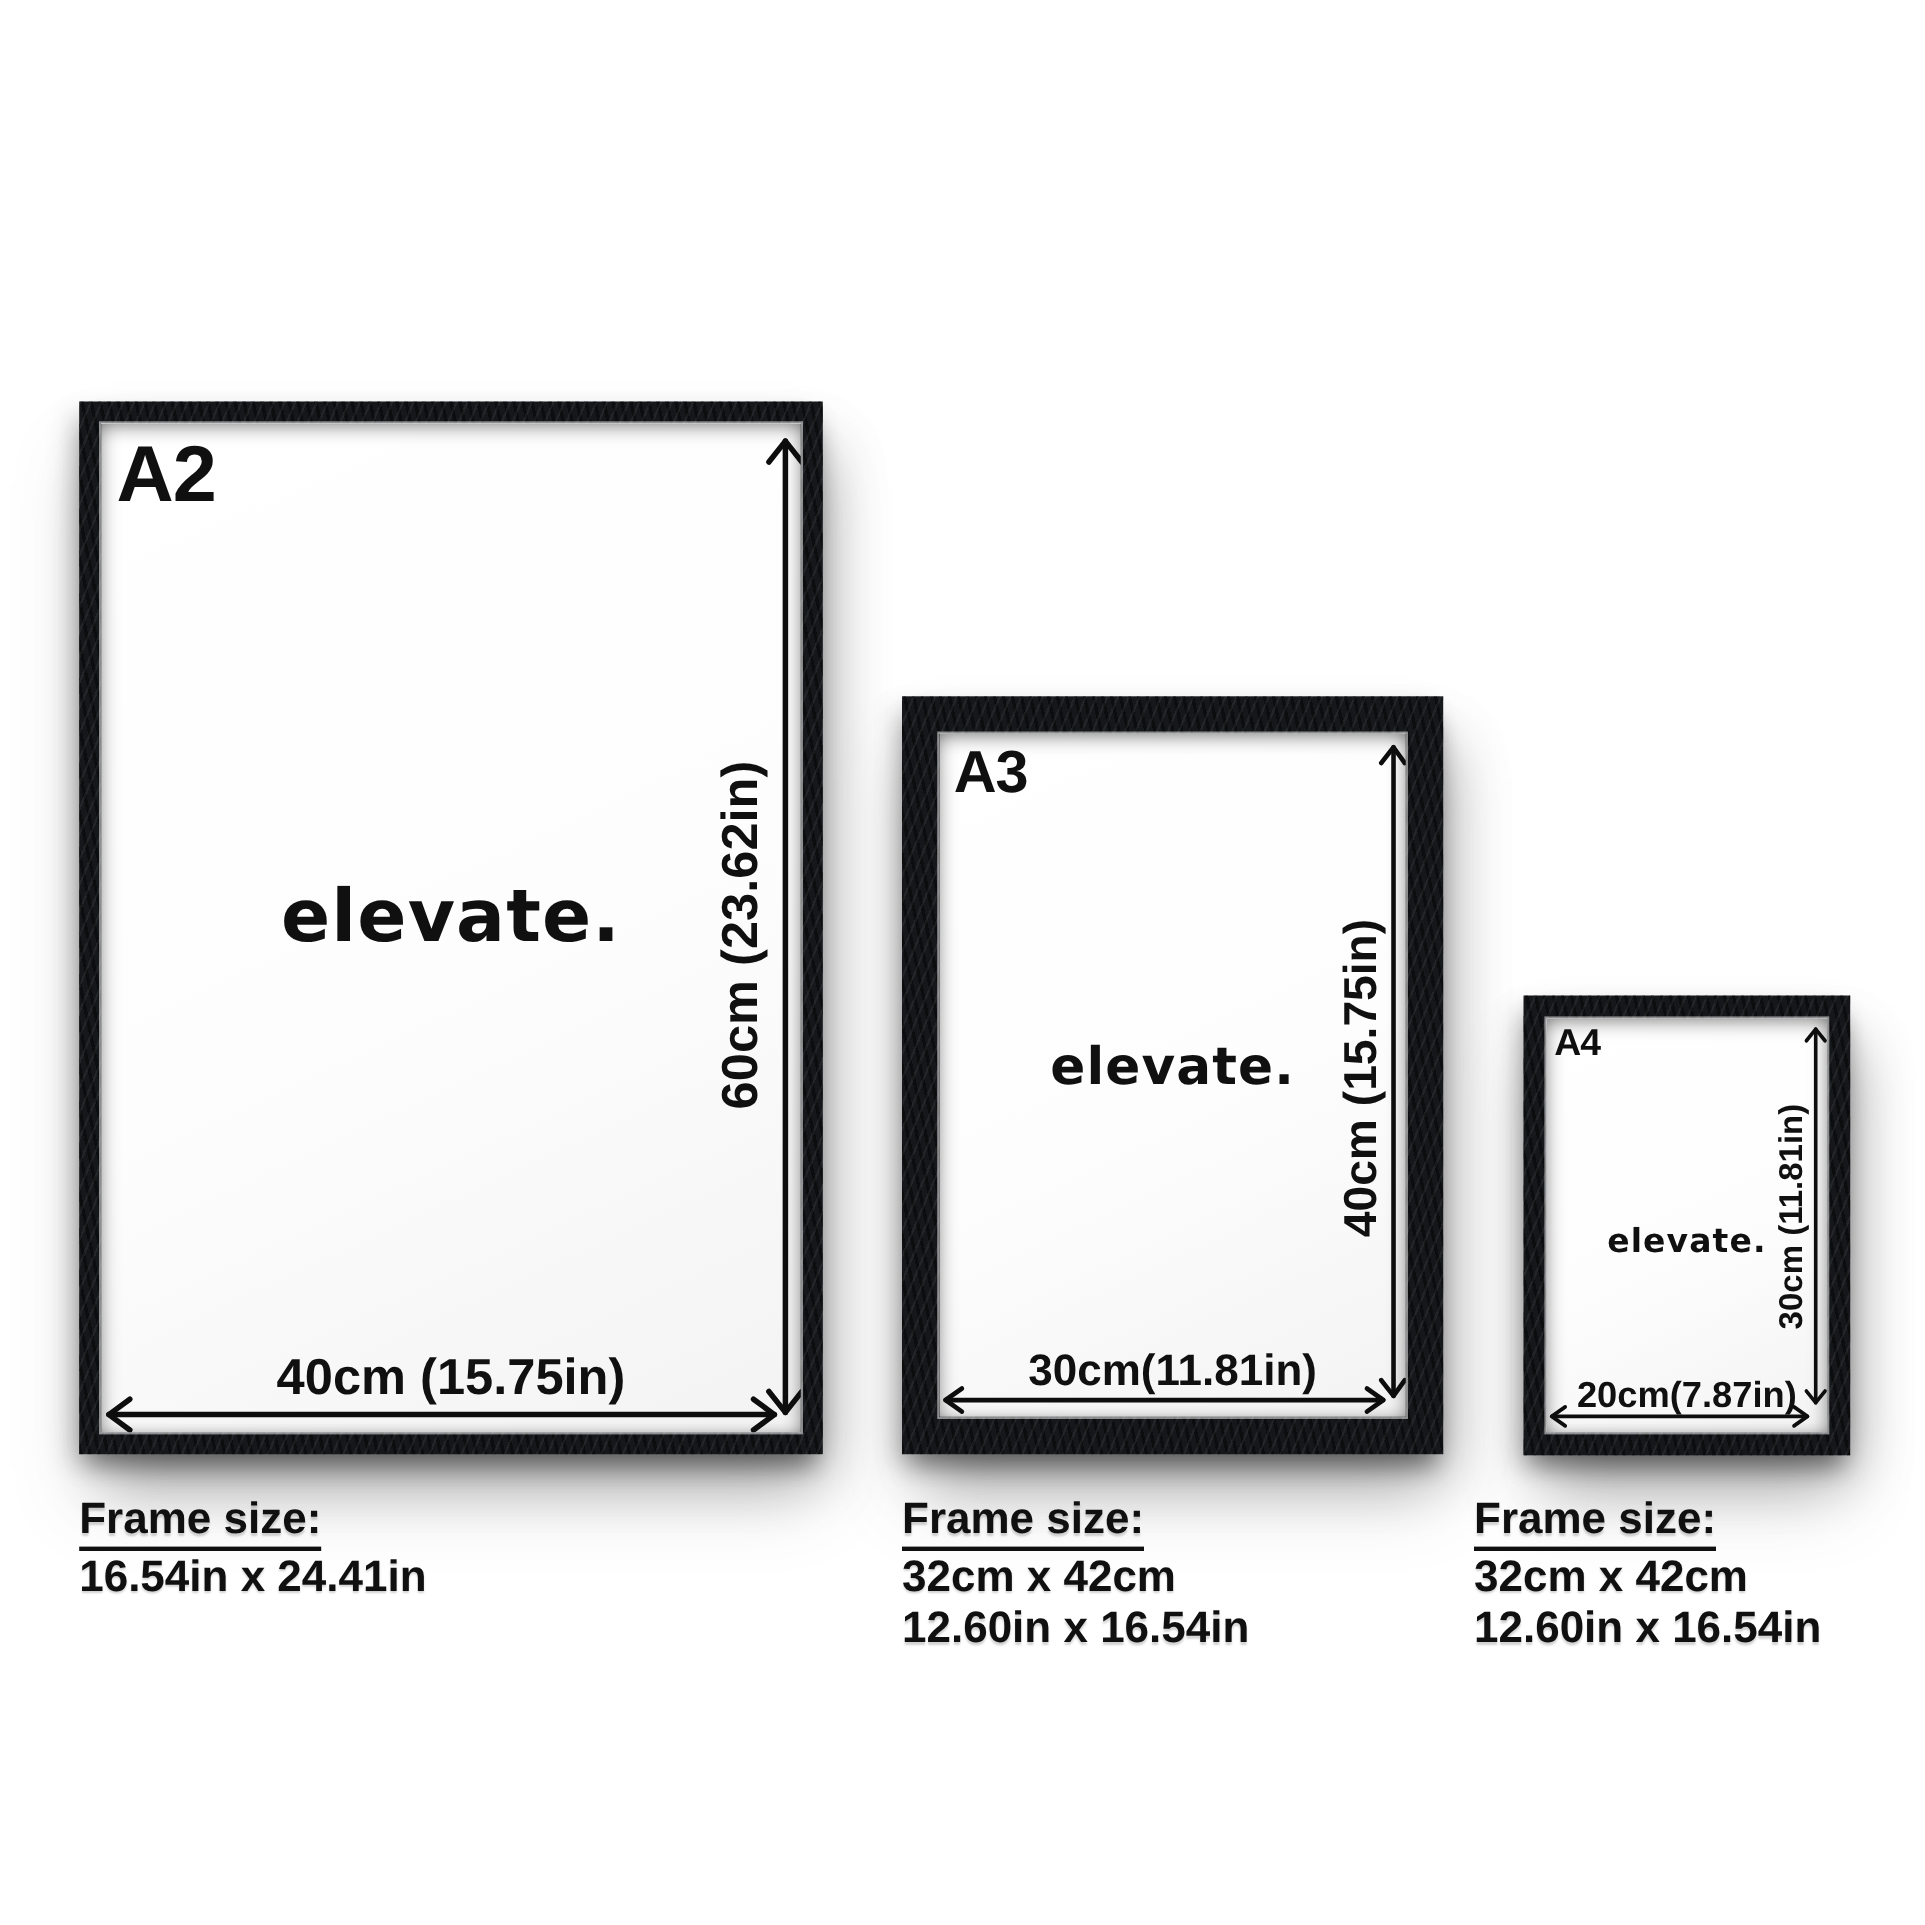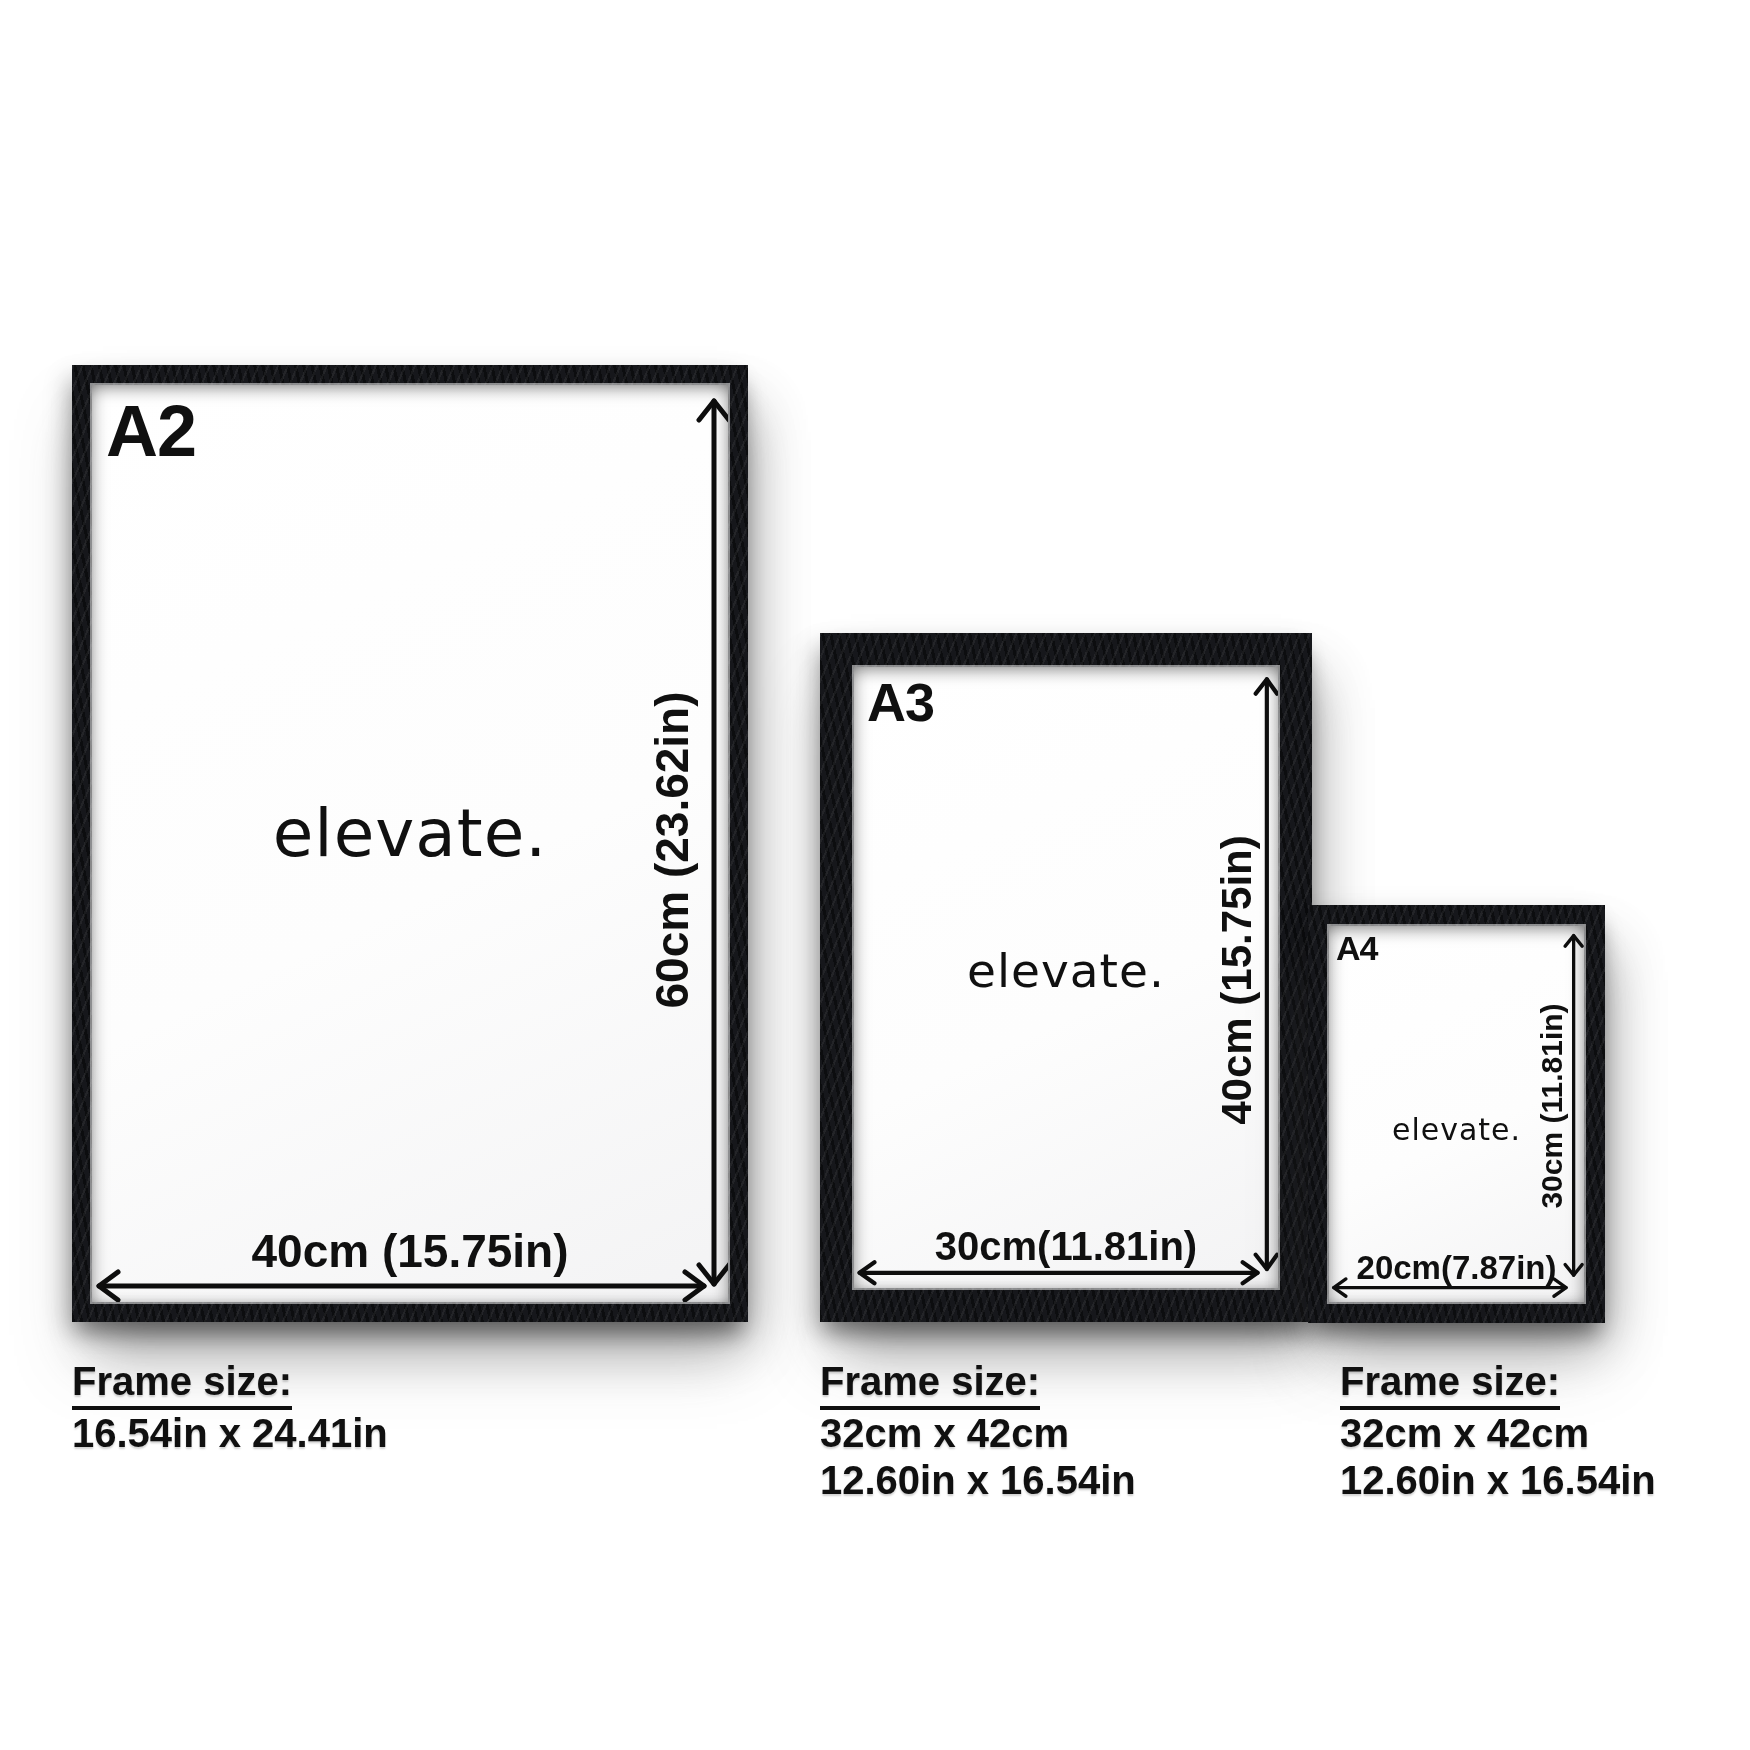--- a/index.html
+++ b/index.html
@@ -15,39 +15,39 @@
       repeating-linear-gradient(78deg, rgba(0,0,0,0.45) 0 3px, rgba(0,0,0,0) 3px 8px),
       #16171b;
     box-shadow:
       0 16px 22px -6px rgba(0,0,0,0.40),
       0 44px 60px -10px rgba(90,90,90,0.35),
       18px 30px 50px -12px rgba(0,0,0,0.25),
       -8px 10px 22px rgba(0,0,0,0.14);
   }
   .frame-a2{left:72px;top:365px;width:676px;height:957px;padding:20px;}
   .frame-a3{left:820px;top:633px;width:492px;height:689px;padding:34px;}
-  .frame-a4{left:1308px;top:905px;width:297px;height:418px;padding:21px;}
+  .frame-a4{left:1385px;top:905px;width:297px;height:418px;padding:21px;}
   .print{
     position:relative;width:100%;height:100%;box-sizing:border-box;
     background:linear-gradient(155deg,#ffffff 0%,#fdfdfd 55%,#f3f3f4 100%);
     box-shadow:
       0 0 0 2px rgba(240,240,240,0.55),
       inset 0 12px 16px -8px rgba(0,0,0,0.38),
       inset 0 -8px 14px -10px rgba(0,0,0,0.28),
       inset 12px 0 16px -10px rgba(0,0,0,0.28),
       inset -12px 0 16px -10px rgba(0,0,0,0.28);
   }
   
   .size-label{position:absolute;font-weight:700;letter-spacing:-1px;line-height:1;}
   .frame-a2 .size-label{left:14px;top:10px;font-size:72px;}
   .frame-a3 .size-label{left:13px;top:8px;font-size:54px;}
   .frame-a4 .size-label{left:7px;top:5px;font-size:34px;}
   .poster{
     position:absolute;left:50%;white-space:nowrap;
-    font-family:"DejaVu Sans",sans-serif;font-weight:400;letter-spacing:1px;
+    font-family:"DejaVu Sans",sans-serif;font-weight:700;letter-spacing:1px;
     transform:translate(-50%,-50%);
   }
   .frame-a2 .poster{top:48.9%;font-size:66px;}
   .frame-a3 .poster{top:48.8%;font-size:47px;}
   .frame-a4 .poster{top:54%;font-size:30px;}
   .vdim{
     position:absolute;white-space:nowrap;font-weight:700;line-height:1;
     transform:translate(50%,-50%) rotate(-90deg);
   }
   .frame-a2 .vdim{right:56px;top:50.7%;font-size:46px;}

